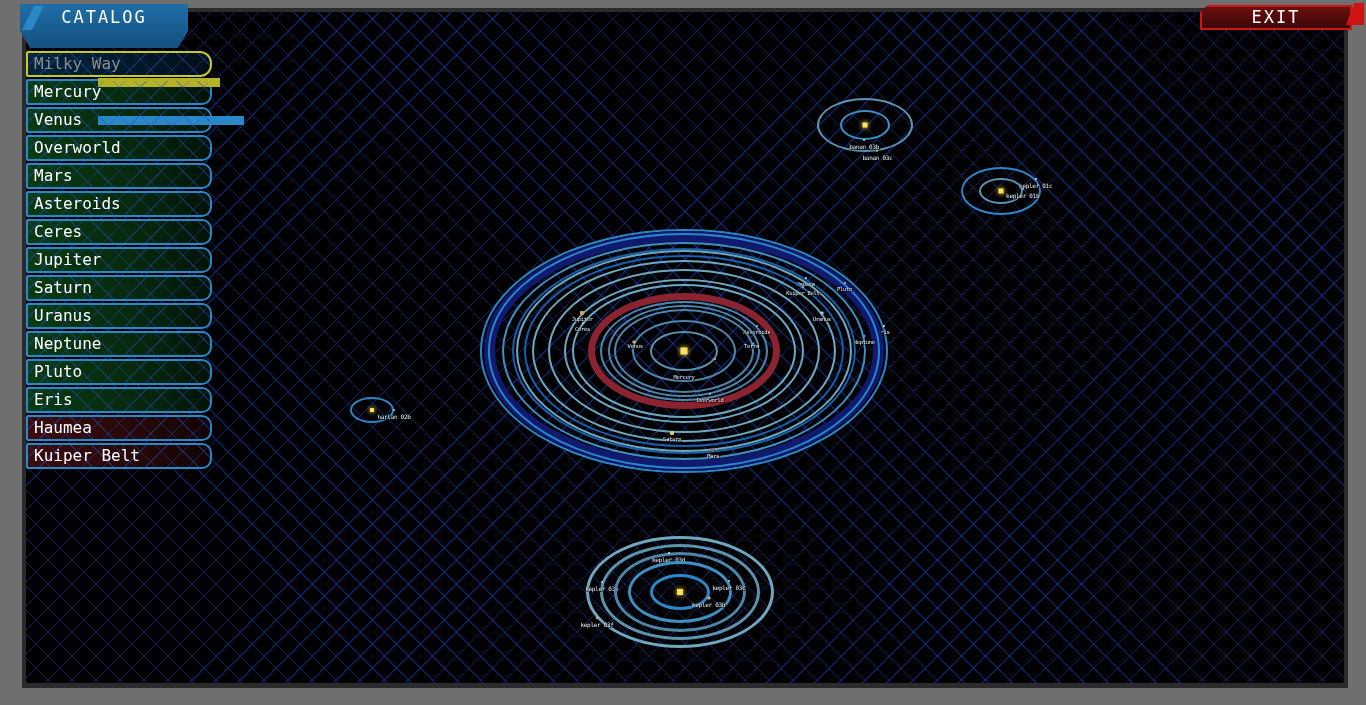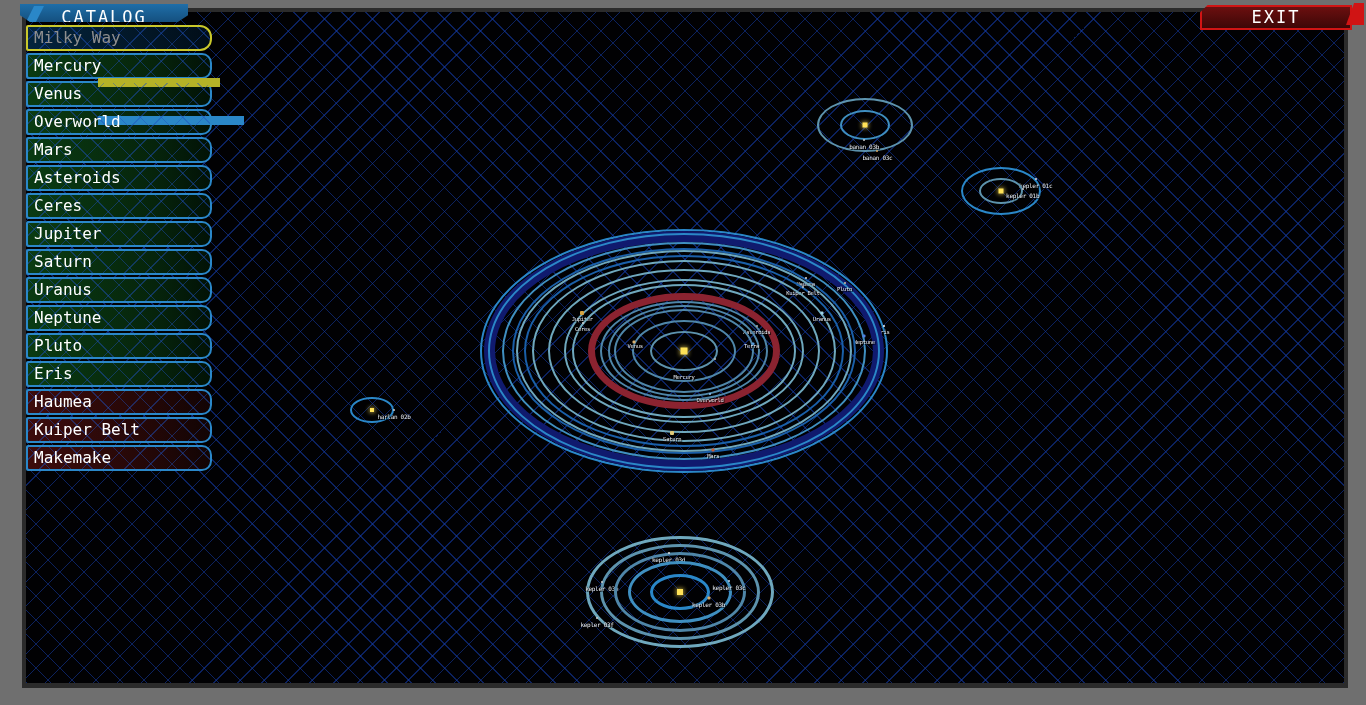--- a/index.html
+++ b/index.html
@@ -42,21 +42,21 @@
     position:absolute;transform:translate(-50%,0);
     color:#e9eef5;white-space:nowrap;
     font-family:"DejaVu Sans Mono","Liberation Mono",monospace;
     text-shadow:0 0 2px #000,1px 1px 0 #000;
     letter-spacing:-.3px;
   }
 
   
   .catalog{position:absolute;left:2px;top:4px;width:210px;}
   .cat-header{
-    position:relative;height:18px;width:168px;margin-left:18px;
+    position:relative;height:44px;width:168px;margin-left:18px;
     background:linear-gradient(#1f6ea8,#14507f);
     color:#ffffff;font-size:17px;line-height:26px;
     text-align:center;letter-spacing:2px;
     clip-path:polygon(0 0,100% 0,100% 62%,94% 100%,6% 100%,0 62%);
   }
   .cat-header-slash{
     position:absolute;left:2px;top:2px;width:22px;height:24px;
     background:#2a87c8;
     clip-path:polygon(55% 0,100% 0,45% 100%,0 100%);
   }
@@ -229,21 +229,20 @@
         <div class="cat-item tone-green"><span class="lbl">Asteroids</span></div>
         <div class="cat-item tone-green"><span class="lbl">Ceres</span></div>
         <div class="cat-item tone-green"><span class="lbl">Jupiter</span></div>
         <div class="cat-item tone-green"><span class="lbl">Saturn</span></div>
         <div class="cat-item tone-green"><span class="lbl">Uranus</span></div>
         <div class="cat-item tone-green"><span class="lbl">Neptune</span></div>
         <div class="cat-item tone-green"><span class="lbl">Pluto</span></div>
         <div class="cat-item tone-green"><span class="lbl">Eris</span></div>
         <div class="cat-item tone-red"><span class="lbl">Haumea</span></div>
         <div class="cat-item tone-red"><span class="lbl">Kuiper Belt</span></div>
-        <div class="cat-item tone-red"><span class="lbl">Makemake</span></div>
       </div>
     <div class="tab-yellow"></div>
     <div class="tab-blue"></div>
   </div>
 
   <div class="exit-btn">
     <span>EXIT</span>
   </div>
   <div class="exit-slash"></div>
 

